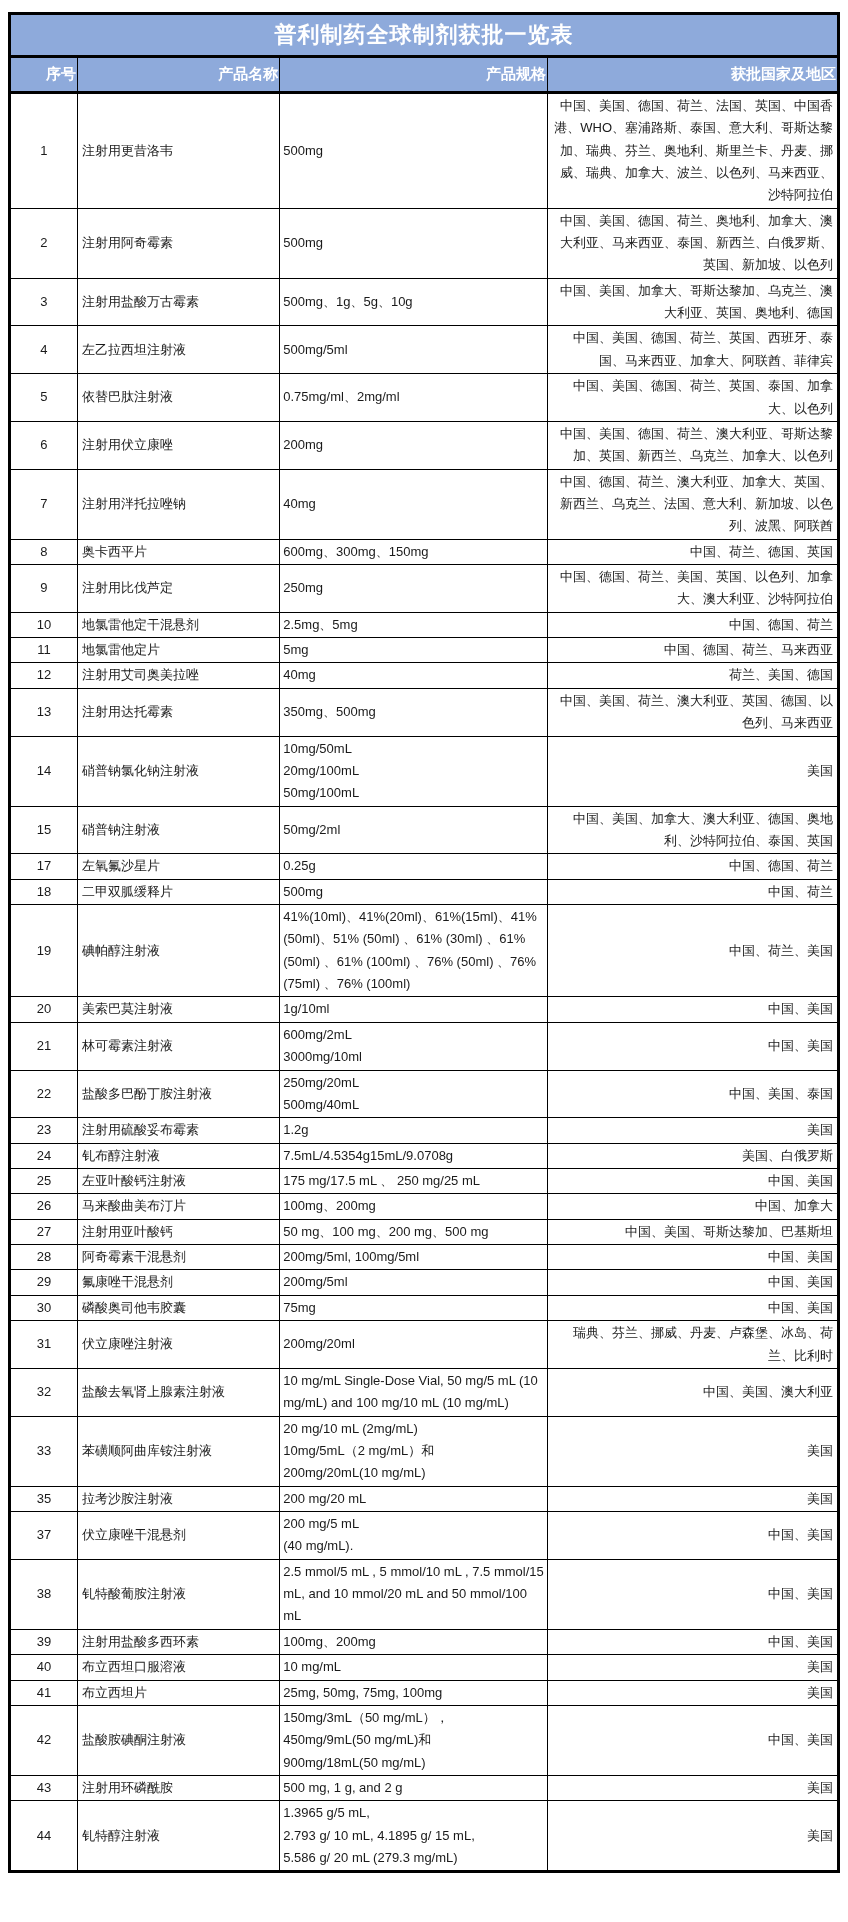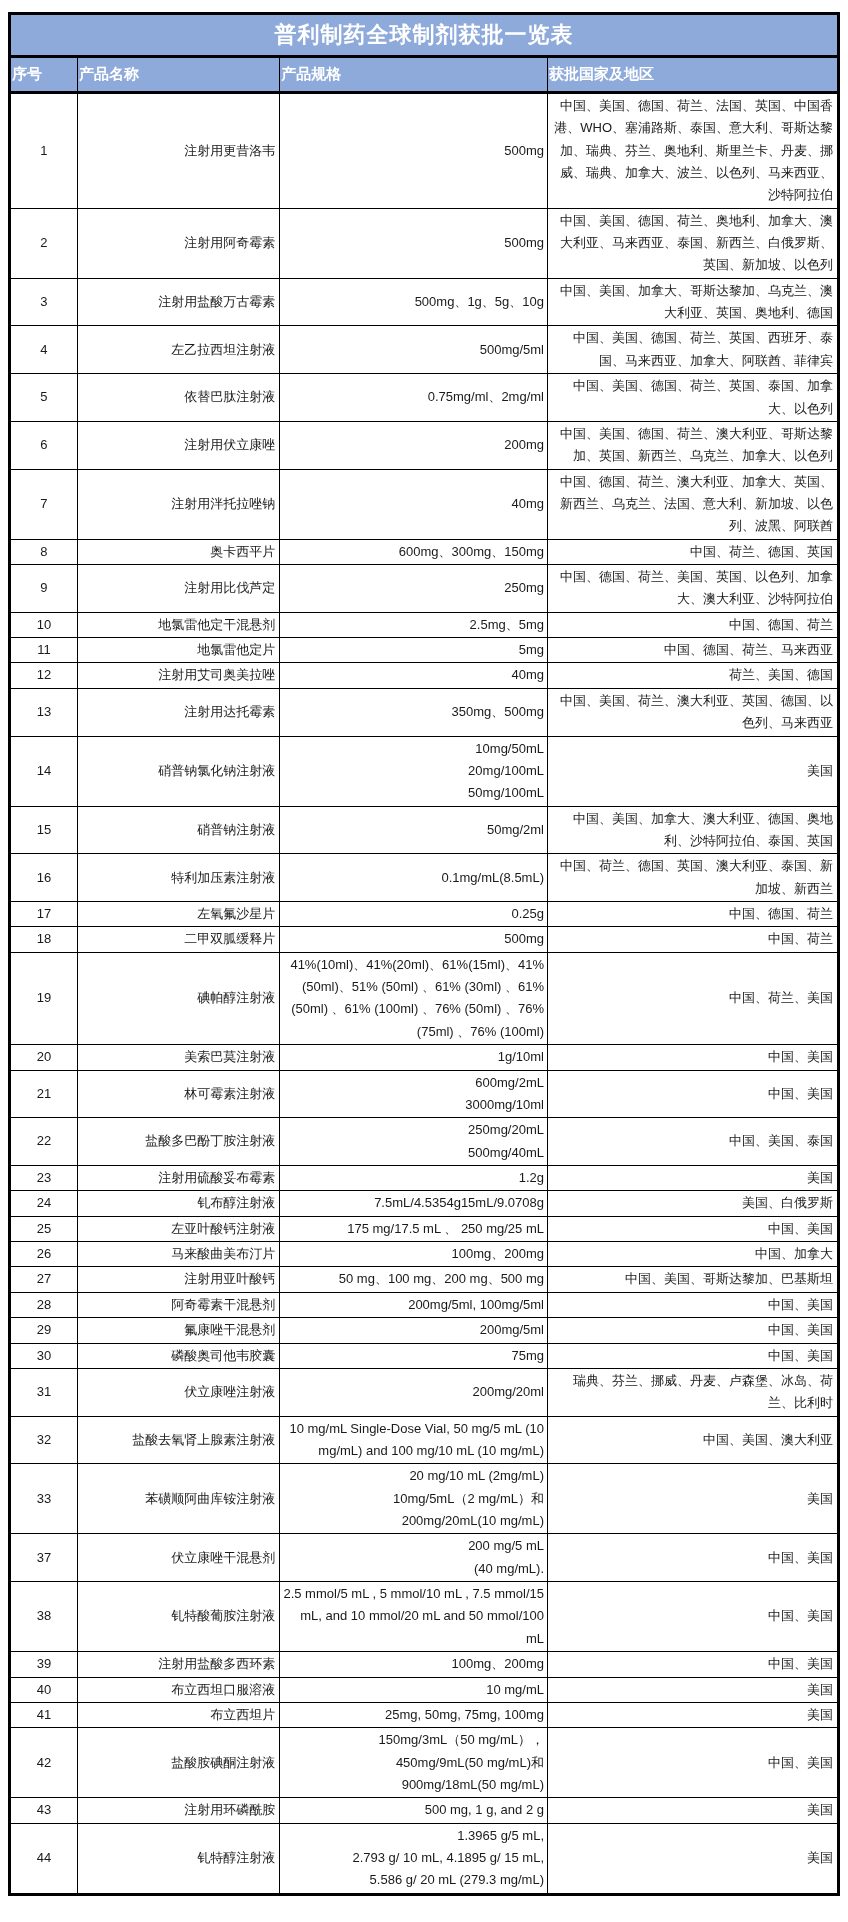--- a/index.html
+++ b/index.html
@@ -37,31 +37,31 @@
     text-align:center;
     height:40px;
     border-bottom-width:3px;
     letter-spacing:1px;
   }
   tr.cols-row th{
     background:var(--header-bg);
     color:var(--header-text);
     font-size:15px;
     font-weight:bold;
-    text-align:left;
+    text-align:right;
     height:36px;
     border-bottom-width:3px;
   }
   col.c-no{width:8.2%;}
   col.c-name{width:24.4%;}
   col.c-spec{width:32.3%;}
   col.c-regions{width:35.1%;}
   td.cell-no{text-align:center;height:22px;padding:1px 2px;}
-  td.cell-name{text-align:right;padding:1px 4px;}
-  td.cell-spec{text-align:right;padding:1px 3px;white-space:pre-line;}
+  td.cell-name{text-align:left;padding:1px 4px;}
+  td.cell-spec{text-align:left;padding:1px 3px;white-space:pre-line;}
   td.cell-regions{text-align:right;padding:1px 4px 1px 3px;}
 </style>
 </head>
 <body>
 
 <div class="page">
   <table class="approval-table">
     <colgroup>
       <col class="c-no">
         <col class="c-name">
@@ -180,26 +180,20 @@
     <td class="cell-regions">美国</td>
   </tr>
 
   <tr>
     <td class="cell-no">15</td>
     <td class="cell-name">硝普钠注射液</td>
     <td class="cell-spec">50mg/2ml</td>
     <td class="cell-regions">中国、美国、加拿大、澳大利亚、德国、奥地利、沙特阿拉伯、泰国、英国</td>
   </tr>
 
-  <tr>
-    <td class="cell-no">16</td>
-    <td class="cell-name">特利加压素注射液</td>
-    <td class="cell-spec">0.1mg/mL(8.5mL)</td>
-    <td class="cell-regions">中国、荷兰、德国、英国、澳大利亚、泰国、新加坡、新西兰</td>
-  </tr>
 
   <tr>
     <td class="cell-no">17</td>
     <td class="cell-name">左氧氟沙星片</td>
     <td class="cell-spec">0.25g</td>
     <td class="cell-regions">中国、德国、荷兰</td>
   </tr>
 
   <tr>
     <td class="cell-no">18</td>
@@ -311,20 +305,26 @@
   <tr>
     <td class="cell-no">33</td>
     <td class="cell-name">苯磺顺阿曲库铵注射液</td>
     <td class="cell-spec">20 mg/10 mL (2mg/mL)
 10mg/5mL（2 mg/mL）和
 200mg/20mL(10 mg/mL)</td>
     <td class="cell-regions">美国</td>
   </tr>
 
 
+  <tr>
+    <td class="cell-no">35</td>
+    <td class="cell-name">拉考沙胺注射液</td>
+    <td class="cell-spec">200 mg/20 mL</td>
+    <td class="cell-regions">美国</td>
+  </tr>
 
 
   <tr>
     <td class="cell-no">37</td>
     <td class="cell-name">伏立康唑干混悬剂</td>
     <td class="cell-spec">200 mg/5 mL
 (40 mg/mL).</td>
     <td class="cell-regions">中国、美国</td>
   </tr>
 

